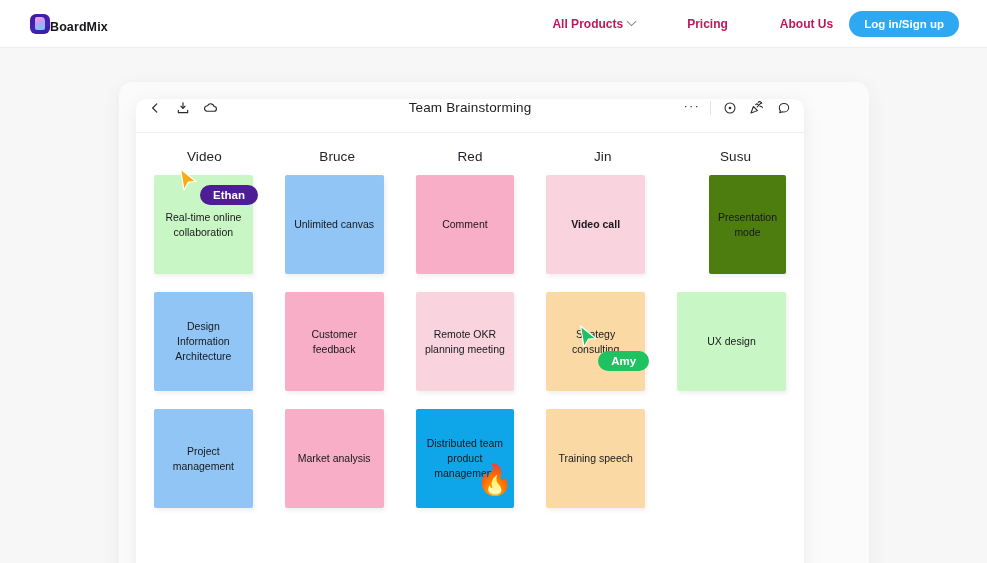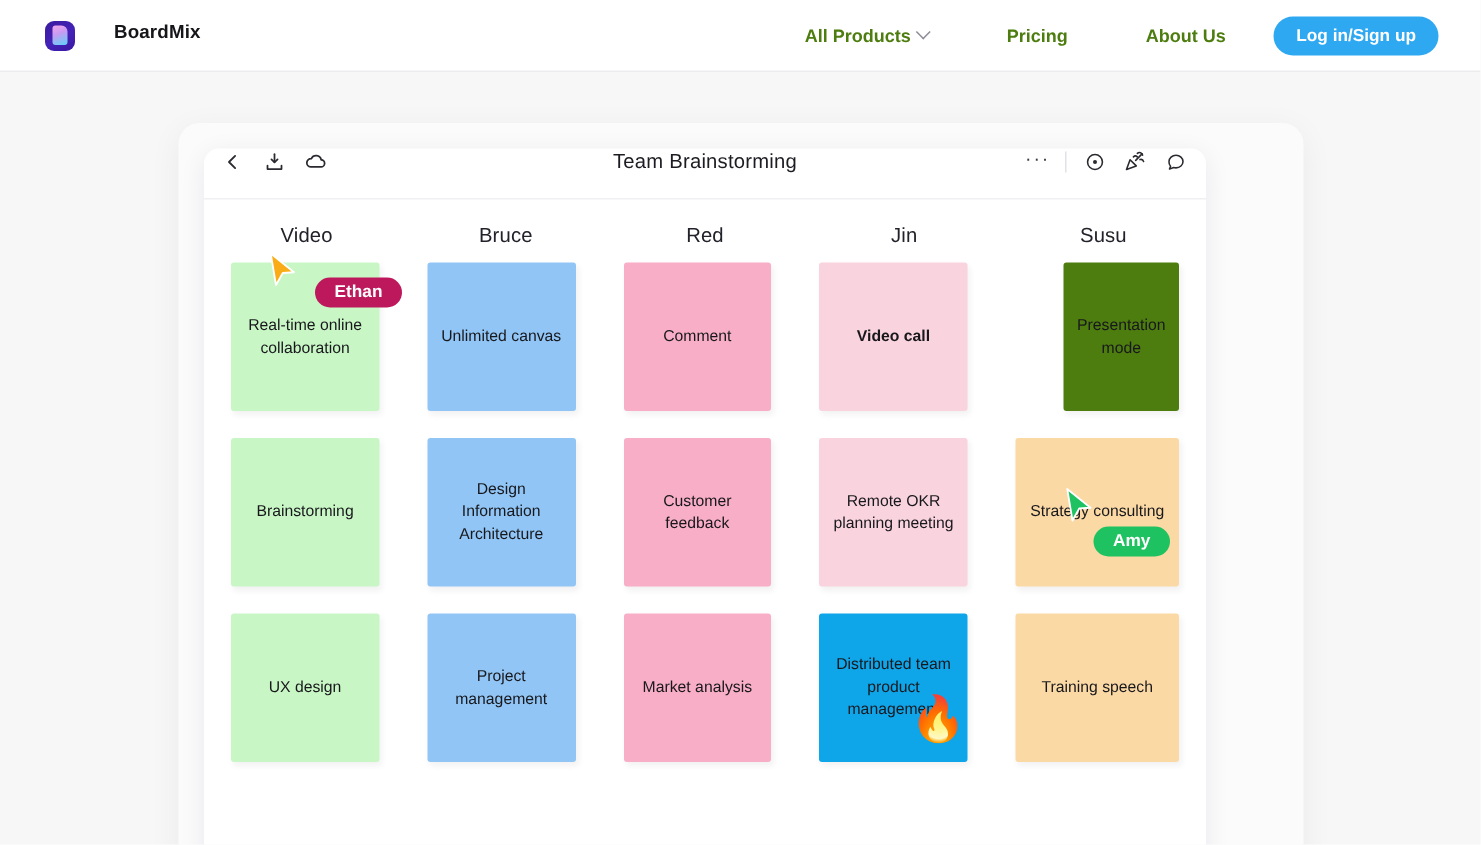--- a/index.html
+++ b/index.html
@@ -24,22 +24,22 @@
     height: 48px;
     background: #ffffff;
     display: flex;
     align-items: center;
     padding: 0 28px 0 30px;
     border-bottom: 1px solid #ececee;
   }
 
   .brand {
     display: flex;
-    align-items: flex-start;
-    gap: 26px;
+    align-items: flex-end;
+    gap: 0;
   }
 
   .brand-logo {
     width: 20px;
     height: 20px;
     border-radius: 6px;
     background: linear-gradient(150deg, #3b1b9e 0%, #4422b8 55%, #3a18a0 100%);
     position: relative;
     flex: none;
     display: block;
@@ -65,30 +65,30 @@
   .nav-links {
     margin-left: auto;
     display: flex;
     align-items: center;
     gap: 0;
   }
 
   .nav-link {
     font-size: 12px;
     font-weight: bold;
-    color: #4d7c0f;
+    color: #be185d;
     padding: 6px 0;
     margin-right: 52px;
     display: flex;
     align-items: center;
     gap: 5px;
     cursor: pointer;
     white-space: nowrap;
   }
-  .nav-link:last-of-type { margin-right: 32px; }
+  .nav-link:last-of-type { margin-right: 16px; }
 
   .chev-down {
     width: 7px;
     height: 7px;
     border-right: 1.4px solid #8c8c94;
     border-bottom: 1.4px solid #8c8c94;
     transform: rotate(45deg) translate(-1.5px, -1.5px);
     display: inline-block;
   }
 
@@ -261,21 +261,21 @@
     padding: 0 13px;
     font-size: 11.5px;
     font-weight: bold;
     color: #ffffff;
     white-space: nowrap;
   }
 
   
   #cursor-ethan { left: 25px; top: -7px; }
   #cursor-ethan .cursor-arrow { left: 0; top: 0; }
-  #cursor-ethan .cursor-label { left: 31px; top: 17px; background: #be185d; text-align: right; }
+  #cursor-ethan .cursor-label { left: 21px; top: 17px; background: #4c1d95; text-align: right; }
 
   
   #cursor-amy { left: 33px; top: 33px; }
   #cursor-amy .cursor-arrow { left: 0; top: 0; }
   #cursor-amy .cursor-label { left: 19px; top: 26px; background: #1fc261; }
 
   .fire-emoji {
     position: absolute;
     right: 1px;
     bottom: 13px;
@@ -409,23 +409,20 @@
         </div>
 
         <div class="note" style="background: rgb(249, 211, 222); font-weight: bold;">
           <span class="note-text">Video call</span>
         </div>
 
         <div class="note" style="background: #4d7c0f; margin-left: 32px;">
           <span class="note-text">Presentation mode</span>
         </div>
 
-        <div class="note" style="background: rgb(200, 247, 197);">
-          <span class="note-text">Brainstorming</span>
-        </div>
 
         <div class="note" style="background: rgb(144, 197, 245);">
           <span class="note-text">Design Information
 Architecture</span>
         </div>
 
         <div class="note" style="background: rgb(248, 174, 198);">
           <span class="note-text">Customer feedback</span>
         </div>
 

